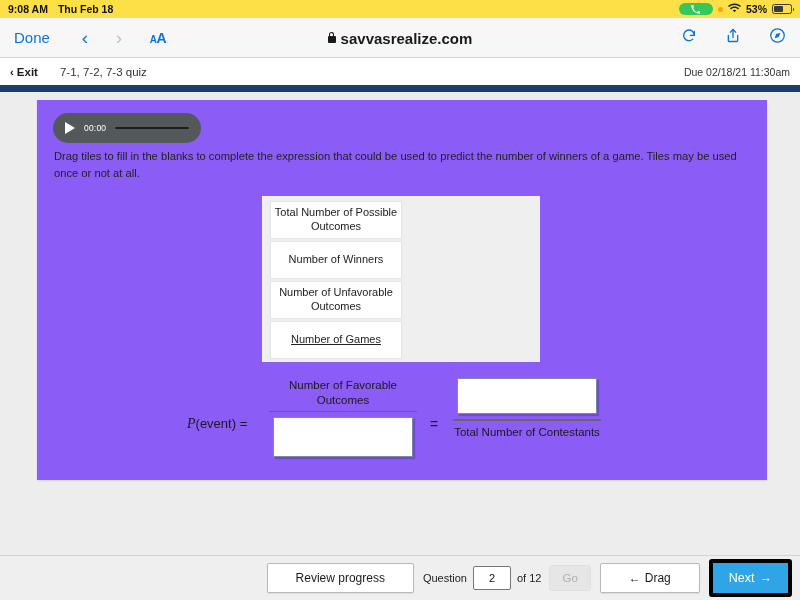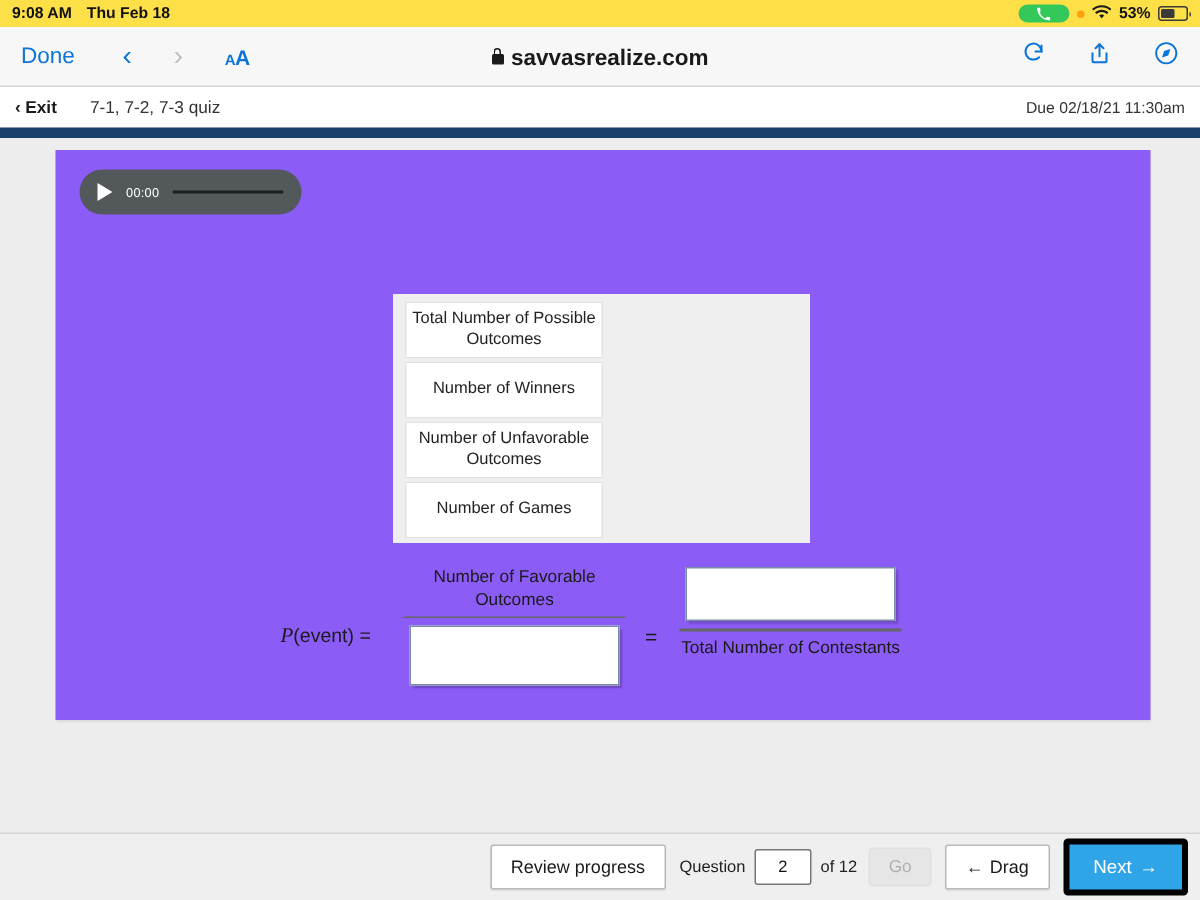--- a/index.html
+++ b/index.html
@@ -109,21 +109,21 @@
   .tile {
     position: absolute; left: 8px; width: 132px;
     background: #ffffff; border: 1px solid #e3e3e3;
     font-size: 11px; color: #222; line-height: 1.25;
     display: flex; align-items: center; justify-content: center; text-align: center;
     box-sizing: border-box;
   }
   .tile.t0 { top: 5px;   height: 38px; }
   .tile.t1 { top: 45px;  height: 38px; }
   .tile.t2 { top: 85px;  height: 38px; }
-  .tile.t3 { top: 125px; height: 38px; }
+  .tile.t3 { top: 125px; height: 38px; text-decoration: underline; }
 
   
   .equation {
     position: absolute; left: 150px; top: 278px; width: 470px; height: 92px;
   }
   .pevent {
     position: absolute; left: 0; top: 38px; font-size: 13px; color: #1a1a1a; white-space: nowrap;
   }
   .pevent em { font-family: "Liberation Serif", serif; font-style: italic; font-size: 14px; }
 
@@ -150,21 +150,21 @@
 
   
   .toolbar {
     position: absolute; left: 0; top: 555px; width: 800px; height: 45px;
     background: #efefef; border-top: 1px solid #d4d4d4;
     display: flex; align-items: center; justify-content: flex-end;
     padding-right: 8px; box-sizing: border-box; gap: 0;
   }
   .tb-btn {
     background: #ffffff; border: 1px solid #b9b9b9; border-radius: 2px;
-    font-size: 12px; color: #1a1a1a; padding: 7px 13px; margin-right: 9px;
+    font-size: 12px; color: #1a1a1a; padding: 7px 28px; margin-right: 9px;
     box-shadow: 0 1px 1px rgba(0,0,0,0.08);
     display: flex; align-items: center; gap: 4px;
   }
   .qwrap { display: flex; align-items: center; gap: 6px; margin-right: 8px; font-size: 11px; color: #222; }
   .qinput {
     width: 38px; height: 24px; border: 1px solid #777; border-radius: 2px; background: #fff;
     font-size: 11px; color: #111; text-align: center; box-sizing: border-box;
     font-family: "Liberation Sans", sans-serif;
   }
   .go-btn {
@@ -259,20 +259,21 @@
   <div class="pagebg"></div>
 
   <div class="card">
 
     <div class="audio">
       <span class="playtri"></span>
       <span class="audiotime">00:00</span>
       <span class="audiotrack"></span>
     </div>
 
+    <div class="prompt">Drag tiles to fill in the blanks to complete the expression that could be used to predict the number of winners of a game. Tiles may be used once or not at all.</div>
 
     <div class="bank">
       <div class="tile t0">Total Number of Possible Outcomes</div>
       <div class="tile t1">Number of Winners</div>
       <div class="tile t2">Number of Unfavorable Outcomes</div>
       <div class="tile t3">Number of Games</div>
     </div>
 
     <div class="equation">
       <div class="pevent">

